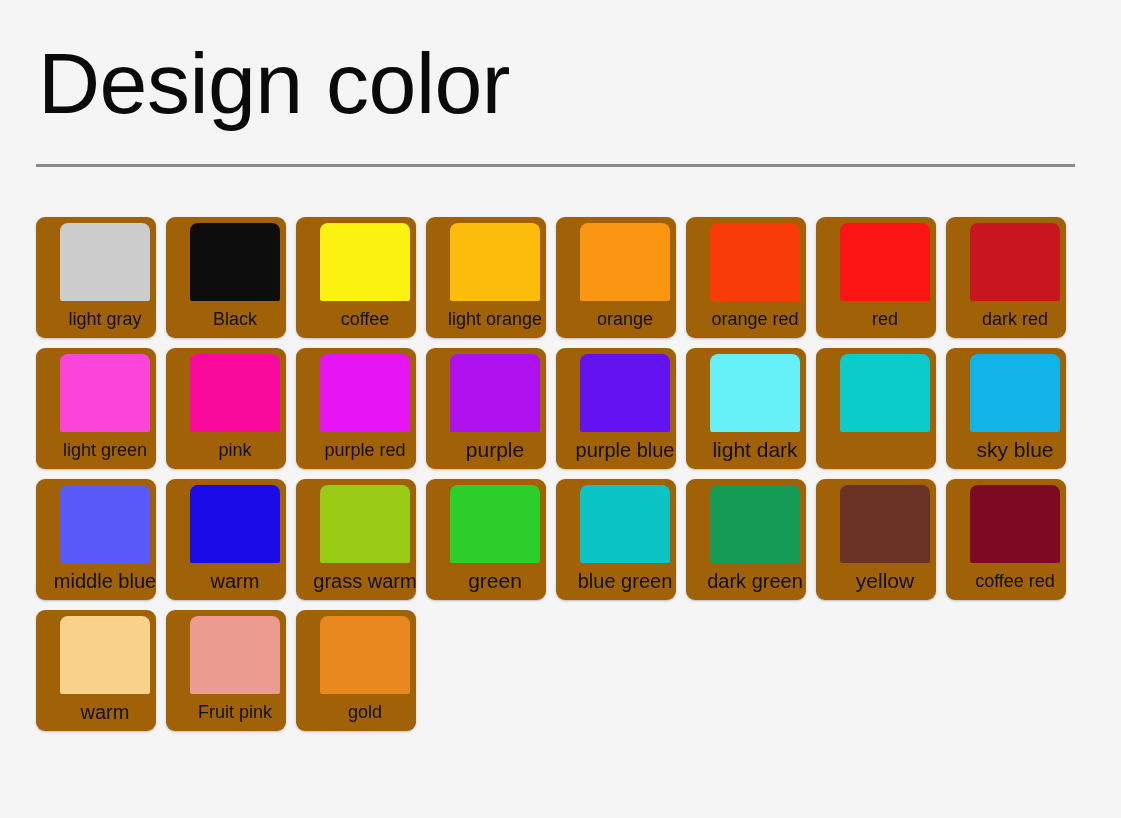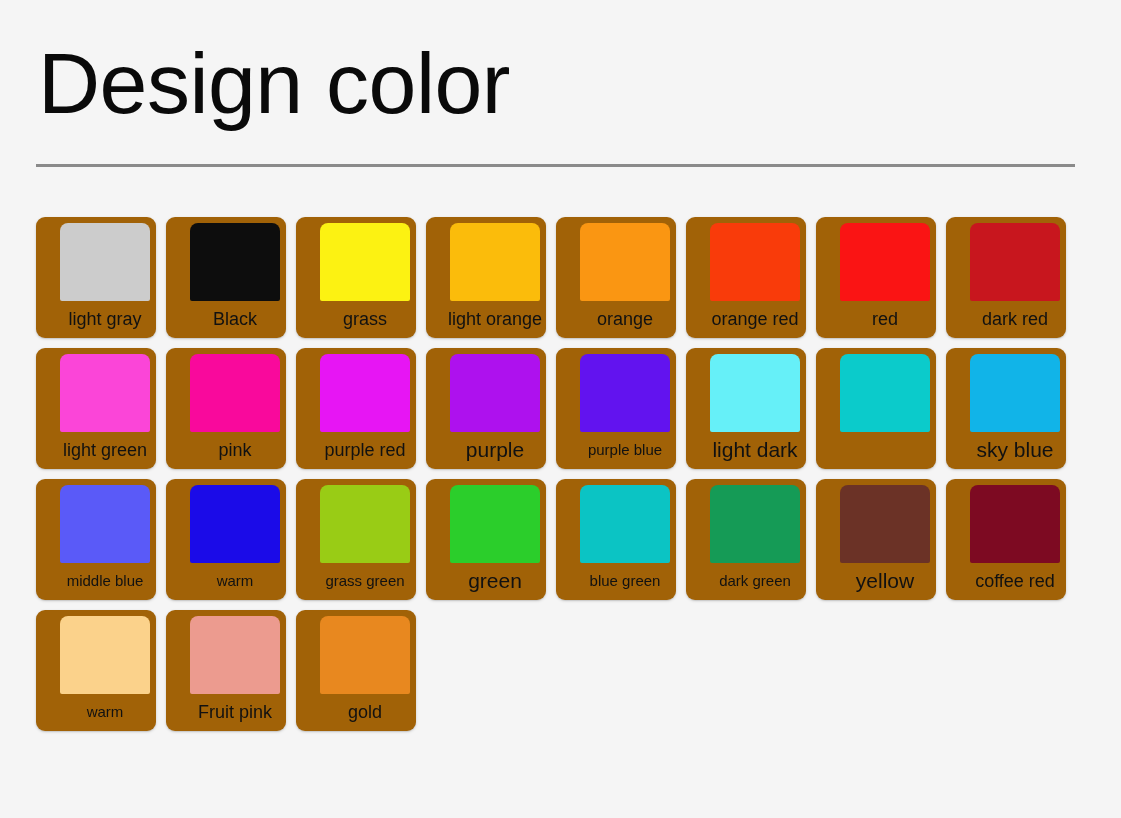--- a/index.html
+++ b/index.html
@@ -71,21 +71,21 @@
     display: flex;
     align-items: center;
     justify-content: center;
     color: #111111;
     white-space: nowrap;
     line-height: 1;
     padding-bottom: 2px;
   }
   .sz-lg   { font-size: 21px; }
   .sz-md   { font-size: 18px; }
-  .sz-sm   { font-size: 15px; }
+  .sz-sm   { font-size: 20px; }
   .sz-xs   { font-size: 13px; }
 </style>
 </head>
 <body>
 
 <div class="page">
 
   <h1 class="page-title">Design color</h1>
 
   <div class="title-rule"></div>
@@ -95,21 +95,21 @@
         <div class="swatch-card">
           <div class="swatch-color" style="background: rgb(204, 204, 204);"></div>
           <div class="swatch-label sz-md">light gray</div>
         </div>
         <div class="swatch-card">
           <div class="swatch-color" style="background: rgb(13, 13, 13);"></div>
           <div class="swatch-label sz-md">Black</div>
         </div>
         <div class="swatch-card">
           <div class="swatch-color" style="background: rgb(252, 242, 18);"></div>
-          <div class="swatch-label sz-md">grass</div>
+          <div class="swatch-label sz-md">coffee</div>
         </div>
         <div class="swatch-card">
           <div class="swatch-color" style="background: rgb(251, 188, 11);"></div>
           <div class="swatch-label sz-md">light orange</div>
         </div>
         <div class="swatch-card">
           <div class="swatch-color" style="background: rgb(250, 150, 18);"></div>
           <div class="swatch-label sz-md">orange</div>
         </div>
         <div class="swatch-card">
@@ -162,21 +162,21 @@
         <div class="swatch-card">
           <div class="swatch-color" style="background: rgb(90, 90, 248);"></div>
           <div class="swatch-label sz-sm">middle blue</div>
         </div>
         <div class="swatch-card">
           <div class="swatch-color" style="background: rgb(27, 11, 232);"></div>
           <div class="swatch-label sz-sm">warm</div>
         </div>
         <div class="swatch-card">
           <div class="swatch-color" style="background: rgb(153, 204, 21);"></div>
-          <div class="swatch-label sz-sm">grass green</div>
+          <div class="swatch-label sz-sm">grass warm</div>
         </div>
         <div class="swatch-card">
           <div class="swatch-color" style="background: rgb(43, 206, 43);"></div>
           <div class="swatch-label sz-lg">green</div>
         </div>
         <div class="swatch-card">
           <div class="swatch-color" style="background: rgb(11, 196, 196);"></div>
           <div class="swatch-label sz-sm">blue green</div>
         </div>
         <div class="swatch-card">

